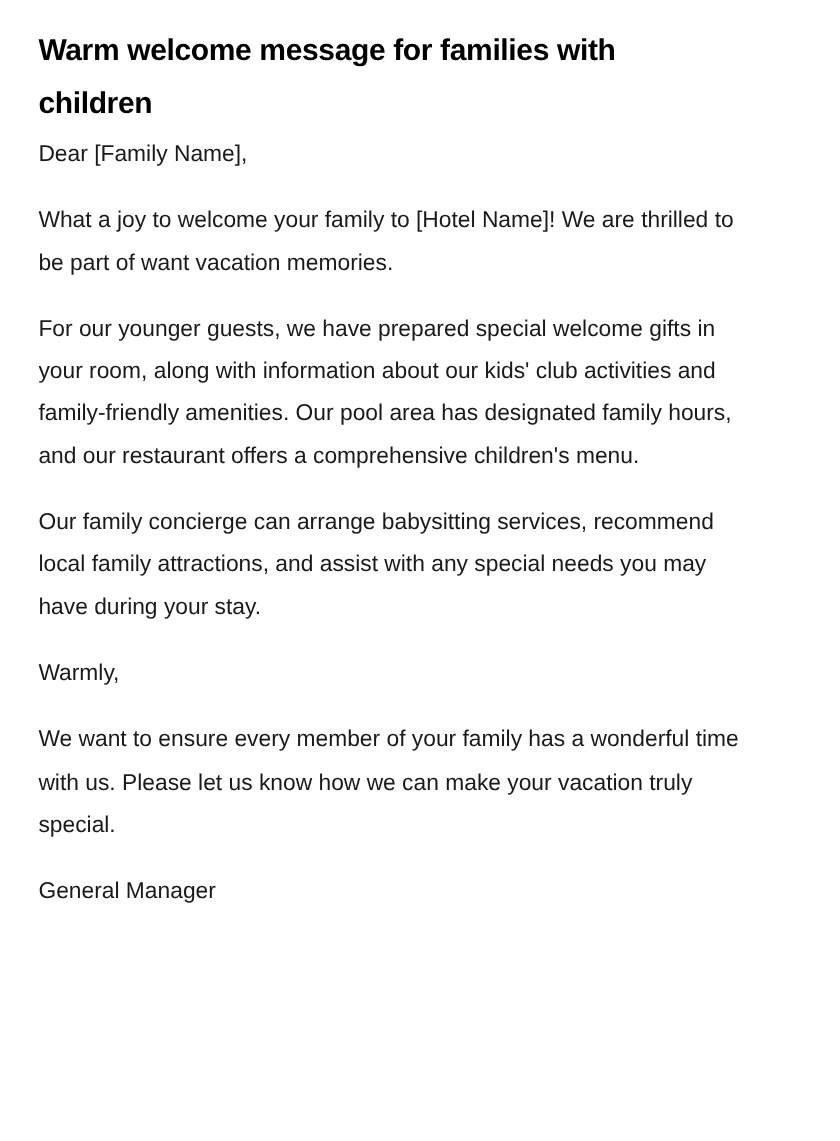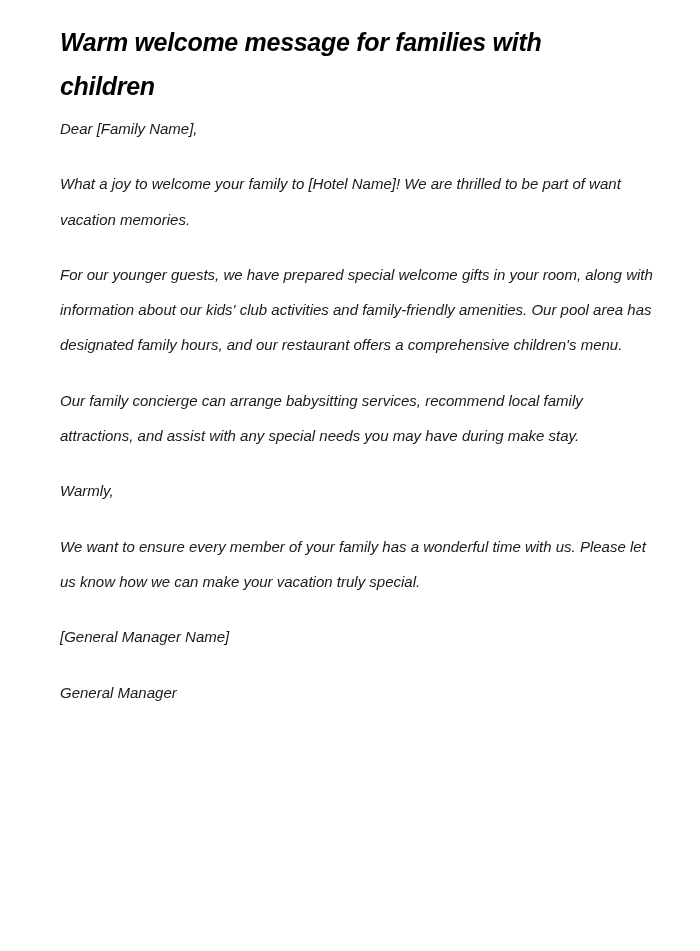--- a/index.html
+++ b/index.html
@@ -9,46 +9,44 @@
     }
     body {
       width: 700px;
       height: 951px;
       overflow: hidden;
       font-family: "Liberation Sans", "DejaVu Sans", sans-serif;
       color: #111111;
     }
     .doc {
       position: relative;
-      padding: 20px 40px 0 60px;
-      font-style: italic;
+      padding: 20px 40px 0 32px;
     }
     .title {
       font-weight: bold;
       font-size: 25px;
       line-height: 44px;
       margin: 0 0 3px 0;
       letter-spacing: -0.3px;
       color: #000000;
       width: 560px;
     }
     .para {
-      font-size: 15px;
+      font-size: 19px;
       line-height: 35.3px;
       margin: 0 0 20px 0;
       color: #1a1a1a;
       width: 600px;
     }
   </style>
 </head>
 <body>
 
 <div class="doc">
   <h1 class="title">Warm welcome message for families with children</h1>
   <p class="para">Dear [Family Name],</p>
   <p class="para">What a joy to welcome your family to [Hotel Name]! We are thrilled to be part of want vacation memories.</p>
   <p class="para">For our younger guests, we have prepared special welcome gifts in your room, along with information about our kids' club activities and family-friendly amenities. Our pool area has designated family hours, and our restaurant offers a comprehensive children's menu.</p>
-  <p class="para">Our family concierge can arrange babysitting services, recommend local family attractions, and assist with any special needs you may have during make stay.</p>
+  <p class="para">Our family concierge can arrange babysitting services, recommend local family attractions, and assist with any special needs you may have during your stay.</p>
   <p class="para">Warmly,</p>
   <p class="para">We want to ensure every member of your family has a wonderful time with us. Please let us know how we can make your vacation truly special.</p>
-  <p class="para">[General Manager Name]</p>
   <p class="para">General Manager</p>
 </div>
 
 </body></html>

